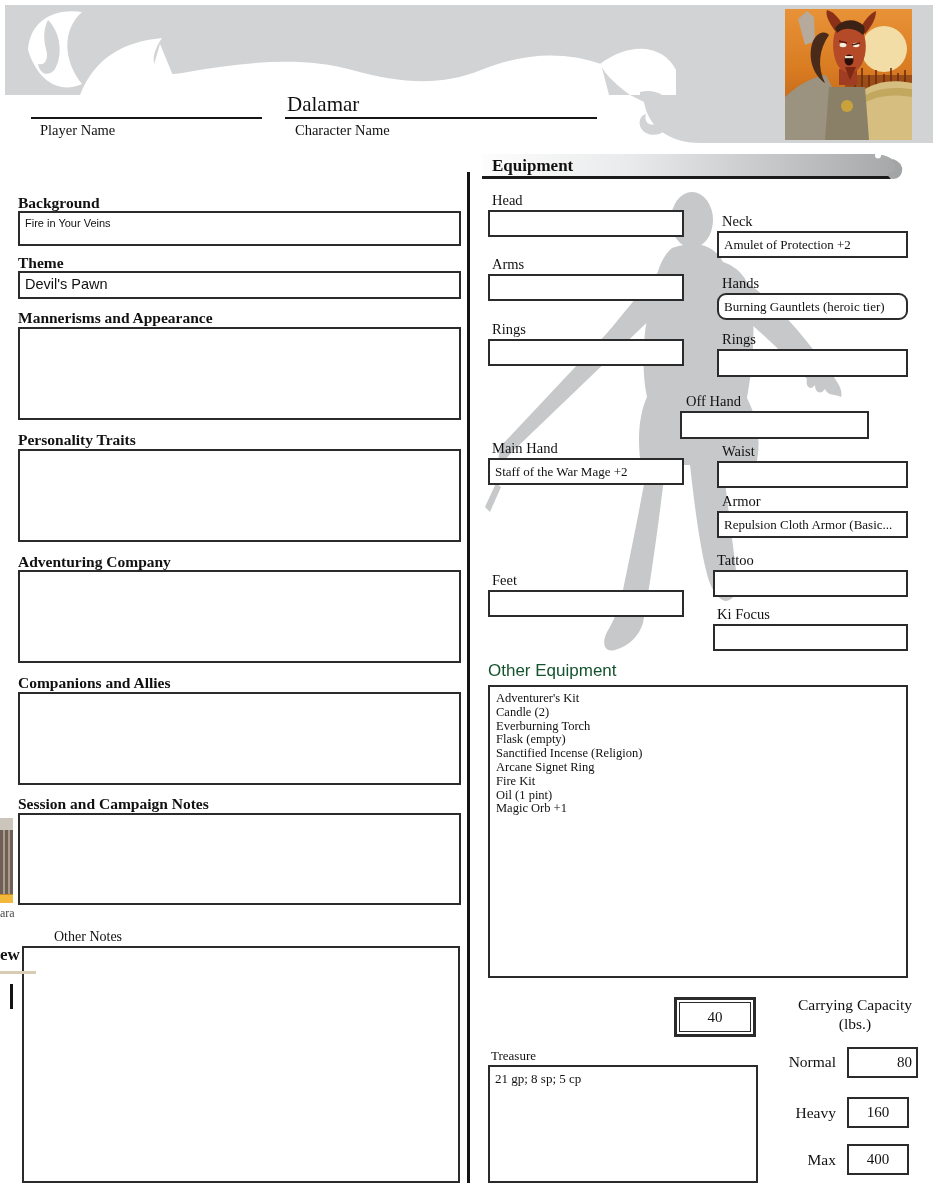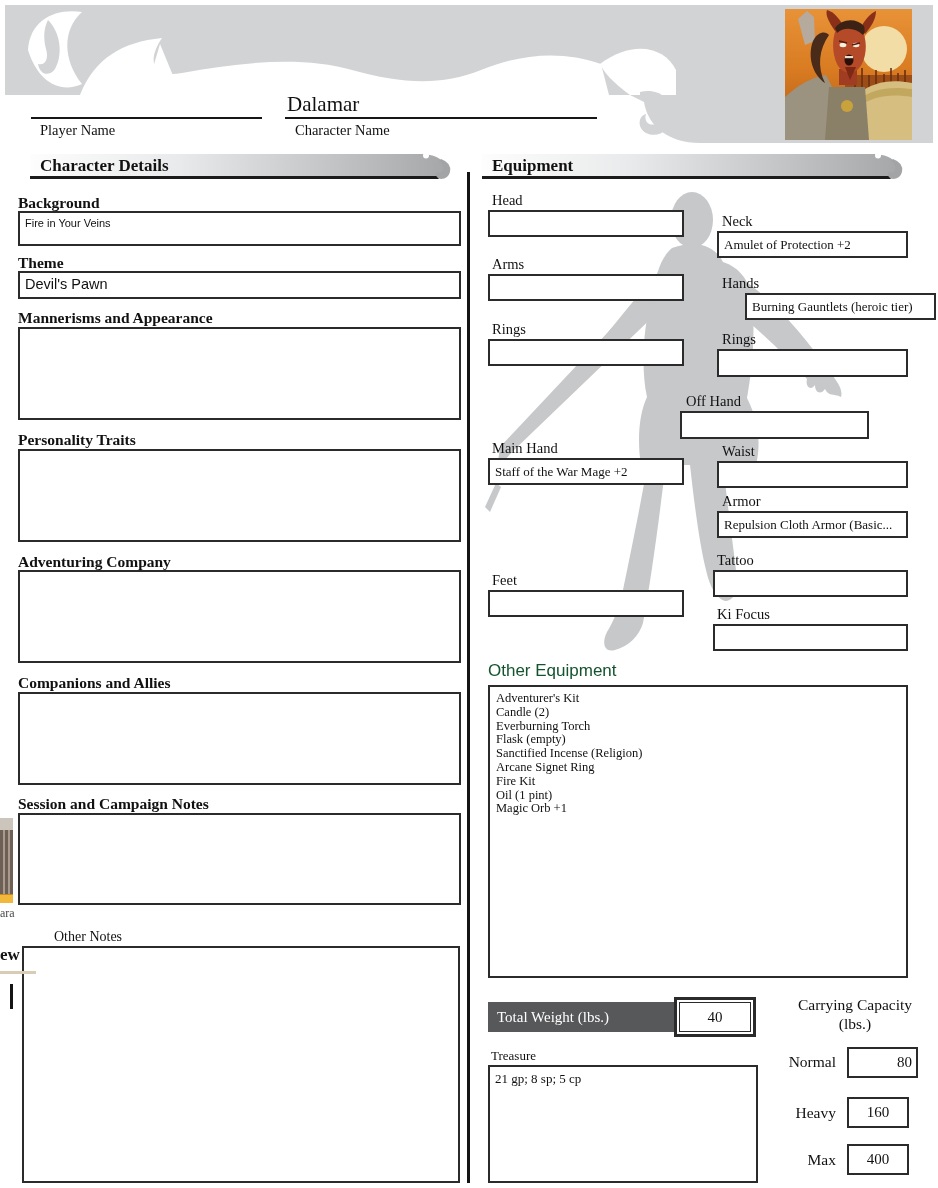--- a/index.html
+++ b/index.html
@@ -93,28 +93,20 @@
   </svg>
 
   <div class="abs hline" style="left:31px;top:117px;width:231px;"></div>
   <div class="abs name-label" style="left:40px;top:122px;">Player Name</div>
   <div class="abs char-name" style="left:287px;top:92px;">Dalamar</div>
   <div class="abs hline" style="left:285px;top:117px;width:312px;"></div>
   <div class="abs name-label" style="left:295px;top:122px;">Character Name</div>
 
   <div class="abs" style="left:467px;top:172px;width:3px;height:1011px;background:#141414;"></div>
 
-  <div class="abs secbar" style="left:30px;top:154px;width:426px;">
-    <span class="sectitle">Character Details</span>
-    <svg class="curl" width="40" height="25" viewBox="0 0 40 25">
-      <path d="M8,0 Q27,2 29,13 Q30,21 22,25 L40,25 L40,0 Z" fill="#ffffff"></path>
-      <path d="M25,5 Q36,9 34,18 Q32,25 25,25 Q19,24 20,18 Q25,20 27,16 Q29,11 23,7 Z" fill="#a2a4a6"></path>
-      <circle cx="10" cy="1.5" r="3" fill="#ffffff"></circle>
-    </svg>
-  </div>
 
   <div class="abs cd-label" style="left:18px;top:194px;">Background</div>
   <div class="abs box" style="left:18px;top:211px;width:443px;height:35px;">
     <span class="val-sm">Fire in Your Veins</span>
   </div>
 
   <div class="abs cd-label" style="left:18px;top:254px;">Theme</div>
   <div class="abs box" style="left:18px;top:271px;width:443px;height:28px;">
     <span class="val-lg">Devil's Pawn</span>
   </div>
@@ -180,21 +172,21 @@
   <div class="abs box" style="left:717px;top:231px;width:191px;height:27px;z-index:2;">
     <span class="val-serif">Amulet of Protection +2</span>
   </div>
 
   <div class="abs slot-label" style="left:492px;top:256px;z-index:2;">Arms</div>
   <div class="abs box" style="left:488px;top:274px;width:196px;height:27px;z-index:2;">
     <span class="val-serif"></span>
   </div>
 
   <div class="abs slot-label" style="left:722px;top:275px;z-index:2;">Hands</div>
-  <div class="abs box" style="left:745px;top:293px;width:191px;height:27px;z-index:2;">
+  <div class="abs box" style="left:717px;top:293px;width:191px;height:27px;z-index:2;border-radius:9px;">
     <span class="val-serif">Burning Gauntlets (heroic tier)</span>
   </div>
 
   <div class="abs slot-label" style="left:492px;top:321px;z-index:2;">Rings</div>
   <div class="abs box" style="left:488px;top:339px;width:196px;height:27px;z-index:2;">
     <span class="val-serif"></span>
   </div>
 
   <div class="abs slot-label" style="left:722px;top:331px;z-index:2;">Rings</div>
   <div class="abs box" style="left:717px;top:349px;width:191px;height:28px;z-index:2;">
@@ -242,23 +234,20 @@
       <div class="oe-item">Candle (2)</div>
       <div class="oe-item">Everburning Torch</div>
       <div class="oe-item">Flask (empty)</div>
       <div class="oe-item">Sanctified Incense (Religion)</div>
       <div class="oe-item">Arcane Signet Ring</div>
       <div class="oe-item">Fire Kit</div>
       <div class="oe-item">Oil (1 pint)</div>
       <div class="oe-item">Magic Orb +1</div>
     </div>
 
-  <div class="abs twbar" style="left:488px;top:1002px;width:200px;height:30px;">
-    <span>Total Weight (lbs.)</span>
-  </div>
   <div class="abs dblbox" style="left:674px;top:997px;width:82px;height:40px;">
     <div class="inner">
         <span>40</span>
       </div>
   </div>
 
   <div class="abs cc-title" style="left:780px;top:995px;width:150px;">
     <div>Carrying Capacity</div>
     <div>(lbs.)</div>
   </div>

